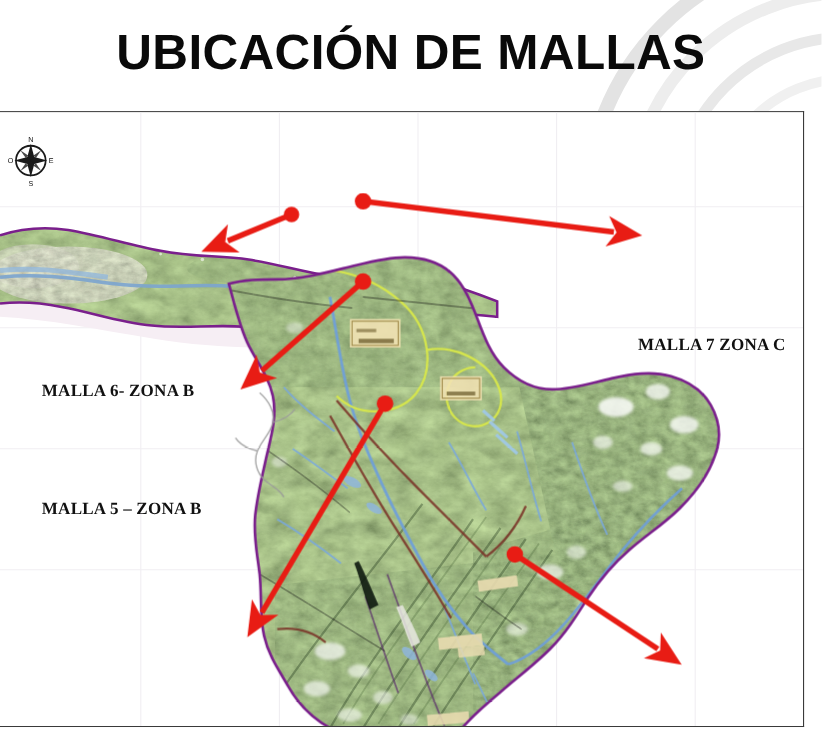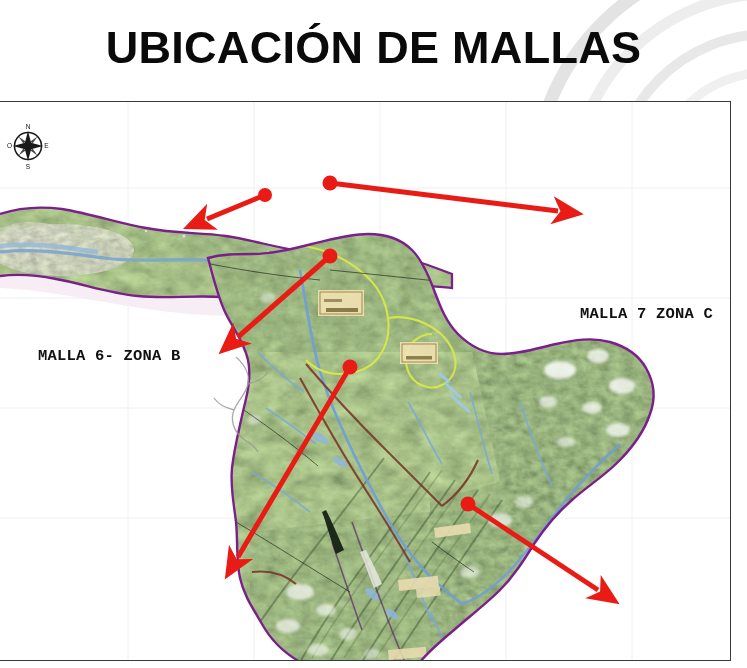--- a/index.html
+++ b/index.html
@@ -29,21 +29,21 @@
     border:1px solid #3a3a3a;border-left:none;
     background:#ffffff;
     box-sizing:border-box;
     overflow:hidden;
   }
   #map-layer{position:absolute;left:0;top:0;width:731px;height:560px;}
   
   .map-label{
     position:absolute;
     font-size:15.5px;font-weight:bold;
-    font-family:Liberation Mono, monospace;
+    font-family:Liberation Serif, serif;
     color:#111;white-space:nowrap;letter-spacing:0.2px;
   }
   #label-malla6{left:26px;top:245px;margin-left:12px;}
   #label-malla5{left:38px;top:352px;}
   #label-malla7{left:580px;top:203px;}
   #bottom-strip{
     position:absolute;left:0;top:661px;width:747px;height:7px;background:#fff;
   }
 </style>
 </head>
@@ -434,18 +434,19 @@
       <line x1="350" y1="265" x2="238" y2="455" stroke="#e81c14" stroke-width="5" marker-end="url(#ah)"></line>
       <circle cx="350" cy="265" r="7.5" fill="#e81c14"></circle>
 
       <line x1="468" y1="402" x2="598" y2="488" stroke="#e81c14" stroke-width="5" marker-end="url(#ah)"></line>
       <circle cx="468" cy="402" r="7.5" fill="#e81c14"></circle>
     </g>
   </svg>
 
   <div class="map-label" id="label-malla6">MALLA 6- ZONA B</div>
 
+  <div class="map-label" id="label-malla5">MALLA 5 – ZONA B</div>
 
   <div class="map-label" id="label-malla7">MALLA 7 ZONA C</div>
 
 </div>
 
 <div id="bottom-strip"></div>
 
 </body></html>

